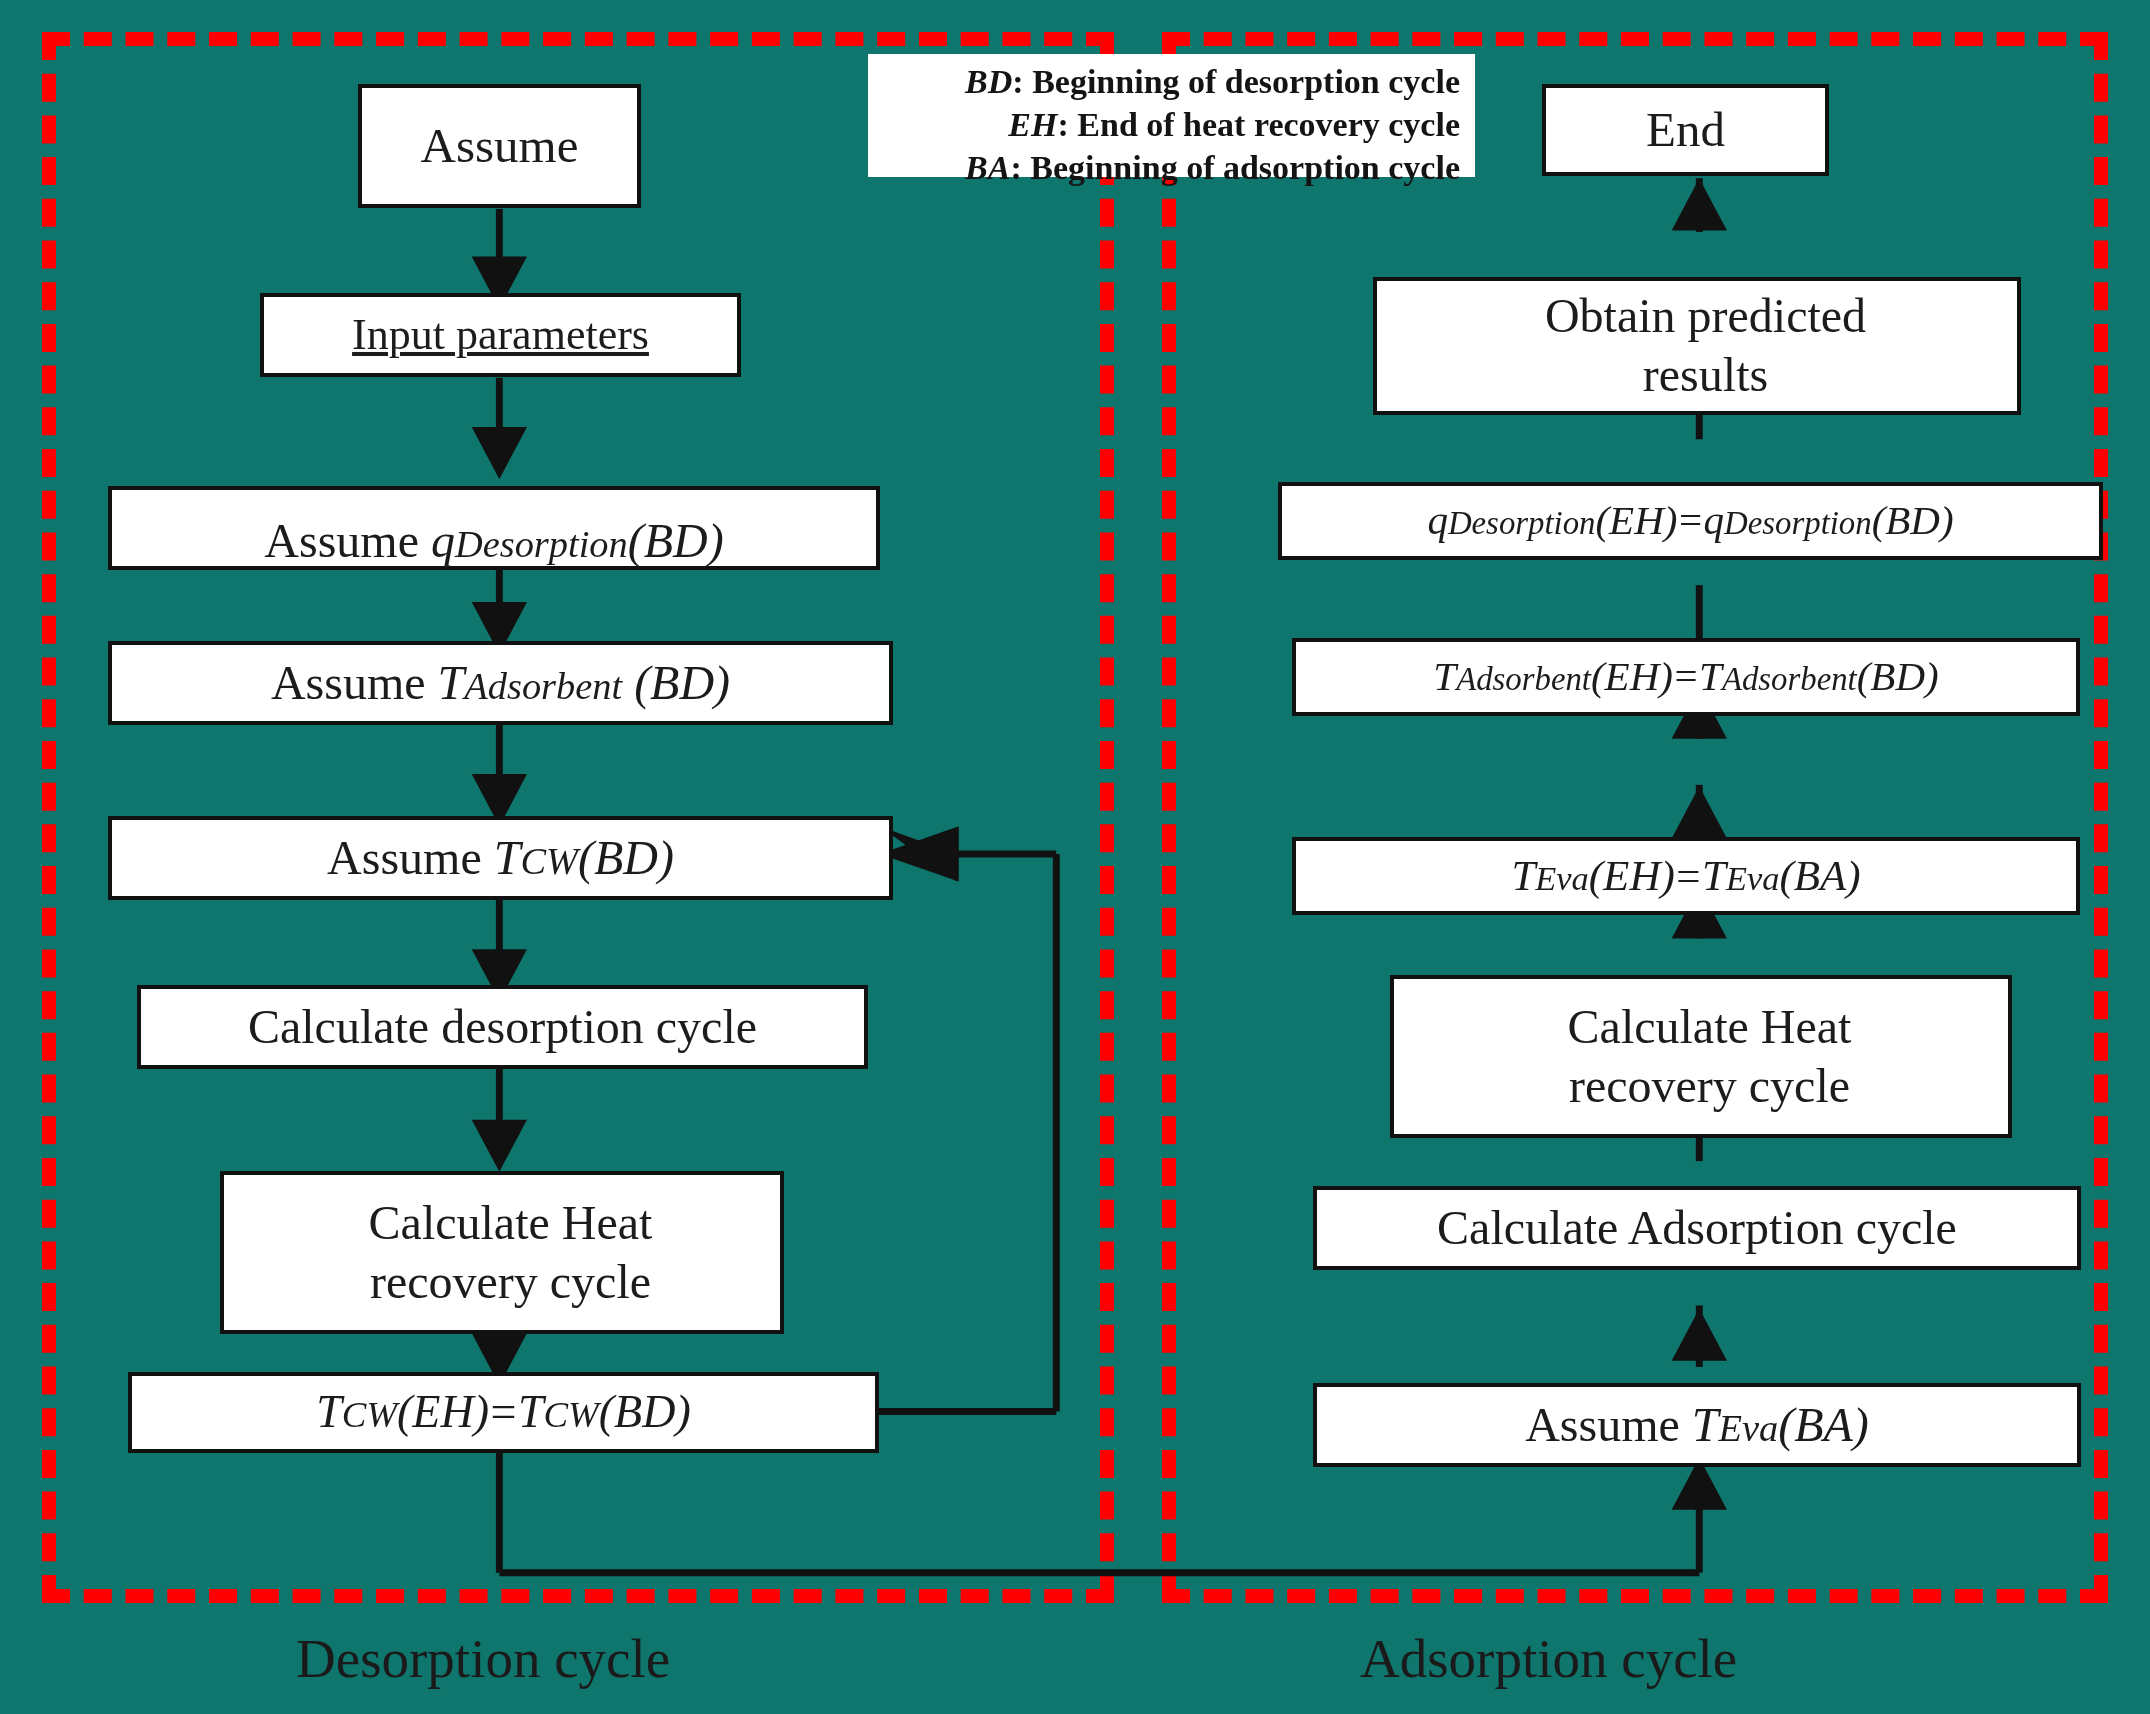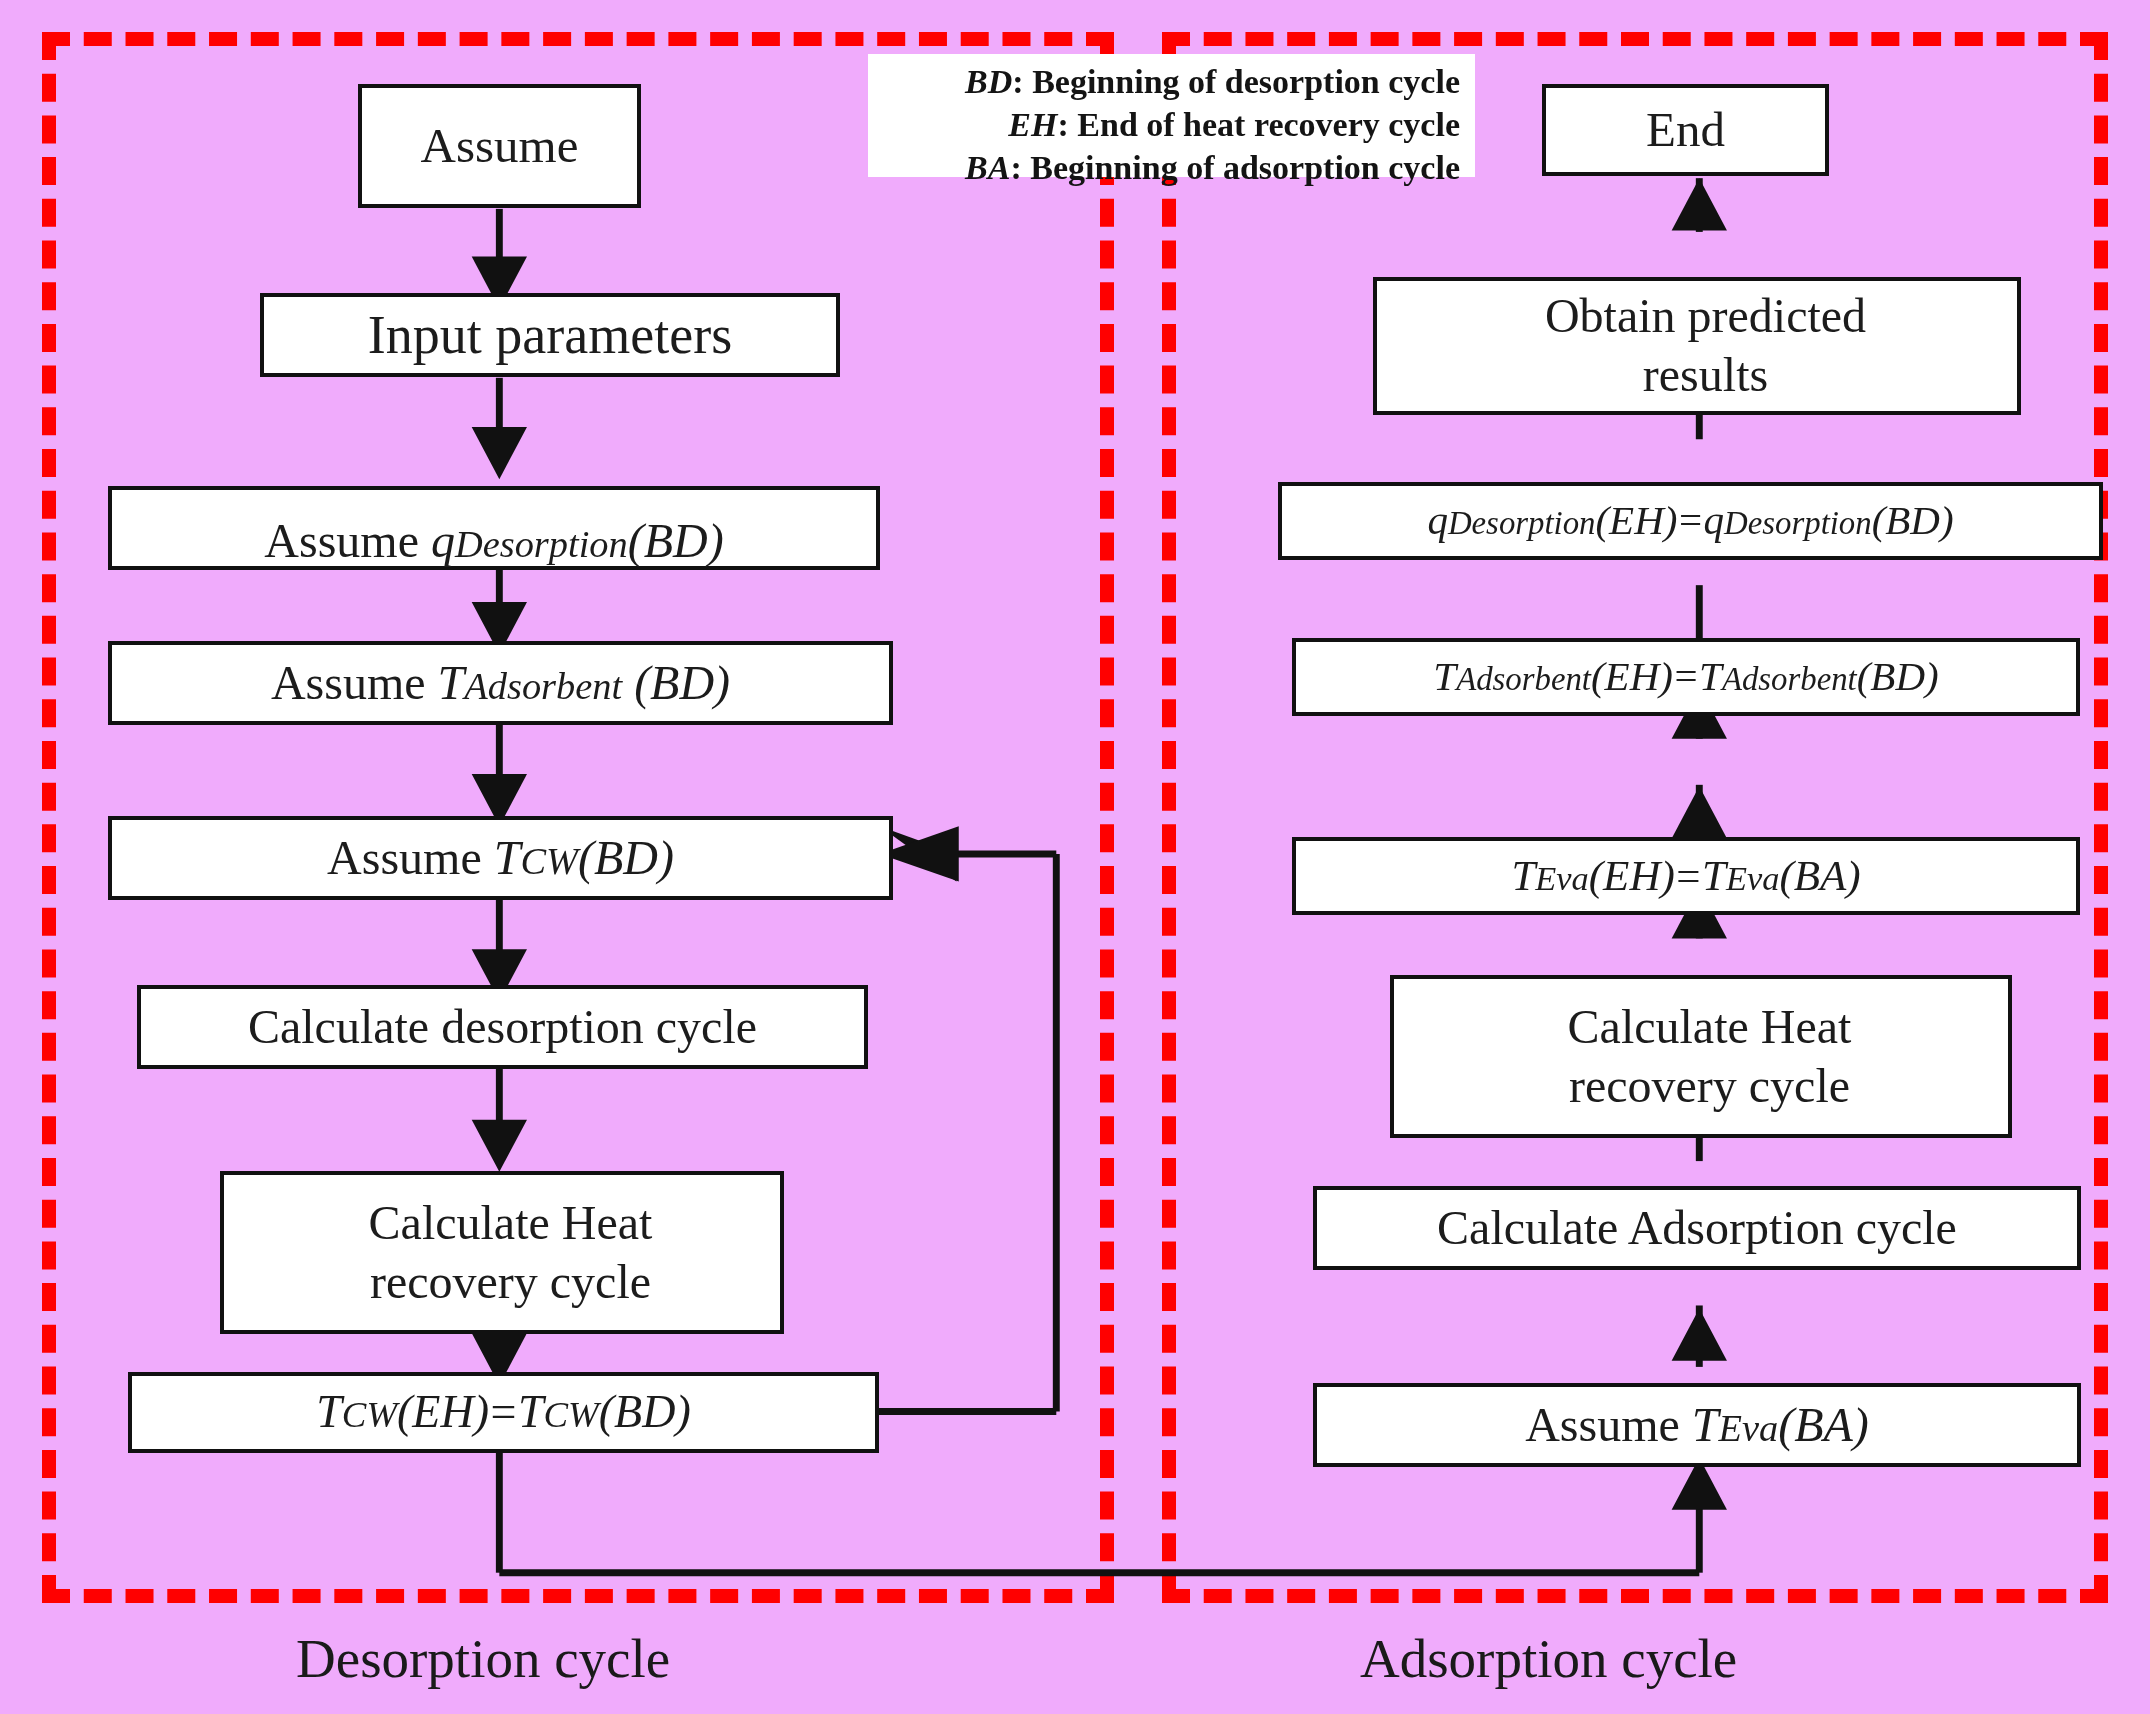--- a/index.html
+++ b/index.html
@@ -1,18 +1,18 @@
 <!DOCTYPE html>
 <html style="font-size:12.3px"><head>
 <meta charset="utf-8">
 <style>
   html,body{margin:0;padding:0;background:#fff;}
   body{width:2151px;height:1714px;overflow:hidden;
        font-family:"Liberation Serif","DejaVu Serif",serif;}
-  #stage{position:relative;width:2151px;height:1714px;background:#f0abfc;}
+  #stage{position:relative;width:2151px;height:1714px;background:#0f766e;}
   svg.layer{position:absolute;left:0;top:0;width:2151px;height:1714px;}
 
   
   .node{position:absolute;box-sizing:border-box;background:#fff;
         border:4.6px solid #111;display:flex;align-items:center;
         justify-content:center;text-align:center;line-height:1.05;
         color:#1c1c1c;}
   .node .txt{display:block;width:100%;padding:0 7.7px;}
   .node.two-line{line-height:1.22;padding-left:17px;}
 
@@ -125,21 +125,21 @@
     </div>
     <div class="row">
       <span class="abbr">BA</span><span>: </span><span>Beginning of adsorption cycle</span>
     </div>
   </div>
 
   <div class="node" style="left:358px;top:84px;width:283px;height:124px;font-size:49px;">
     <span class="txt">Assume</span>
   </div>
 
-  <div class="node" style="left:260px;top:293px;width:580px;height:84px;font-size:54px;">
+  <div class="node" style="left:260px;top:293px;width:481px;height:84px;font-size:44px;text-decoration:underline;">
     <span class="txt">Input parameters</span>
   </div>
 
   <div class="node" style="left:108px;top:486px;width:772px;height:84px;font-size:48px;align-items:flex-end;">
     <span class="txt"><span>Assume </span><span class="mv">q</span><span class="msub">Desorption</span><span class="mparen">(BD)</span></span>
   </div>
 
   <div class="node" style="left:108px;top:641px;width:785px;height:84px;font-size:48px;">
     <span class="txt"><span>Assume </span><span class="mv">T</span><span class="msub">Adsorbent</span><span class="mparen"> (BD)</span></span>
   </div>

